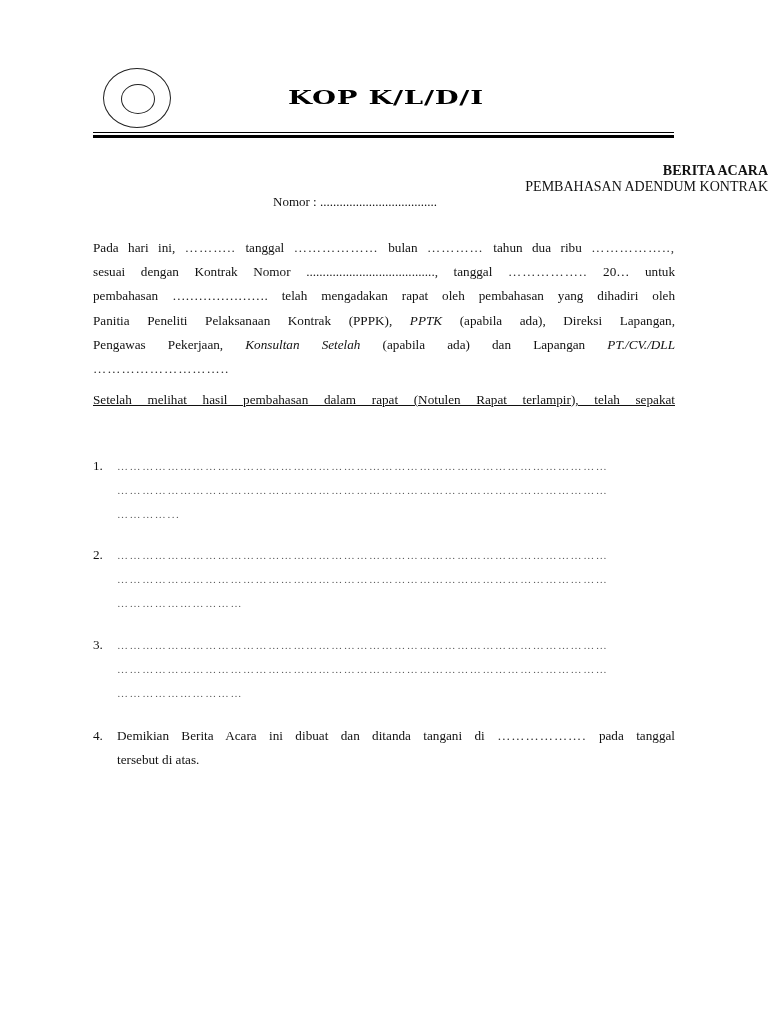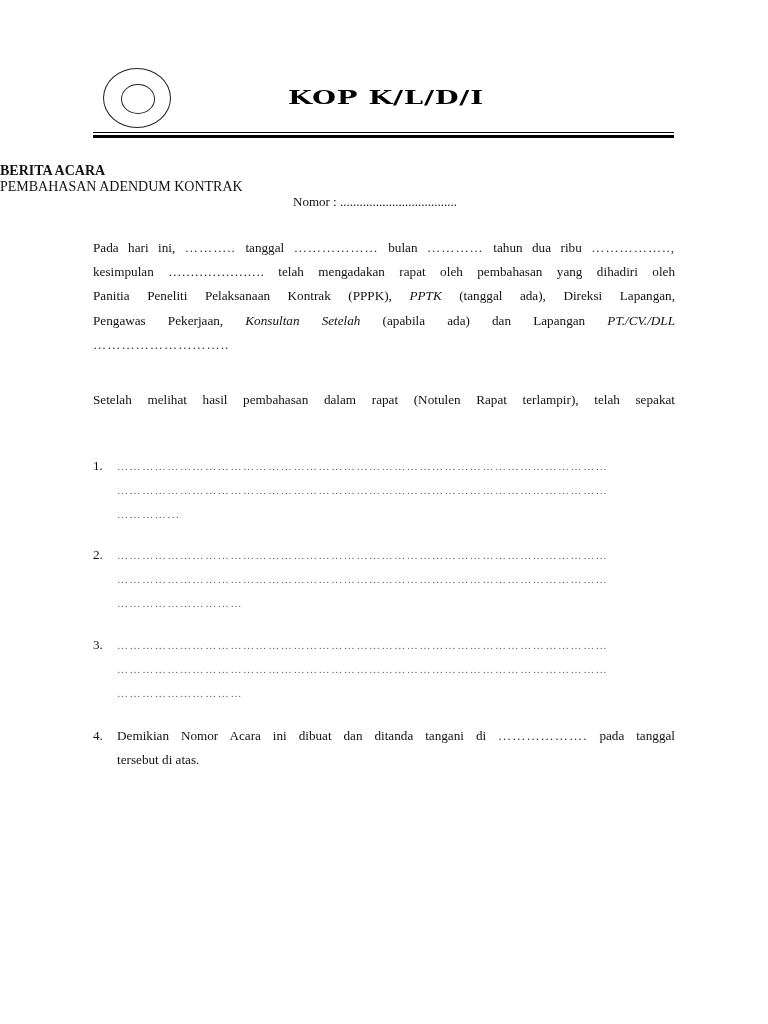--- a/index.html
+++ b/index.html
@@ -27,39 +27,39 @@
       position: absolute; left: 288px; top: 86px;
       font-family: "DejaVu Serif", serif; font-weight: 900;
       font-size: 19px; letter-spacing: 0.5px; transform: scaleX(1.45);
       transform-origin: left center; color: #000;
     }
     .rule { position: absolute; left: 93px; width: 581px; background: #000; }
     .rule-thin { top: 132px; height: 1px; }
     .rule-thick { top: 135px; height: 3px; }
 
     
-    .heading { position: absolute; left: 0; width: 768px; text-align: left; }
+    .heading { position: absolute; left: 0; width: 768px; text-align: right; }
     .h-title { top: 163px; font-weight: bold; font-size: 14px; }
     .h-sub { top: 179px; font-size: 14px; }
-    .h-nomor { top: 194px; font-size: 13px; left: 293px; width: auto; text-align: left; }
+    .h-nomor { top: 194px; font-size: 13px; left: 273px; width: auto; text-align: left; }
 
     
     .para {
       position: absolute; left: 93px; width: 582px;
       font-size: 13.2px; line-height: 24.2px; text-align: justify;
       text-align-last: justify;
     }
     .line { display: block; text-align: justify; text-align-last: justify; }
     .line.left { text-align-last: left; }
     .dots { letter-spacing: 1px; color: #333; }
     .dots-dense { letter-spacing: 0; color: #222; }
     em { font-style: italic; }
 
     .p1 { top: 236px; }
-    .p2 { top: 388px; }
+    .p2 { top: 388px; text-decoration: underline; }
 
     .list-item { position: absolute; left: 93px; width: 582px; font-size: 13.2px; line-height: 24.2px; }
     .list-num { position: absolute; left: 0; top: 0; }
     .list-body { position: absolute; left: 24px; width: 558px; }
     .dot-line {
       display: block; height: 24.2px; overflow: hidden; white-space: nowrap;
       color: #555; letter-spacing: 1.6px; font-size: 11px;
     }
     .li1 { top: 454px; }
     .li2 { top: 543px; }
@@ -89,28 +89,36 @@
       <span>Pada hari ini,</span>
       <span class="dots">………..</span>
       <span>tanggal</span>
       <span class="dots">………………</span>
       <span>bulan</span>
       <span class="dots">…………</span>
       <span>tahun dua ribu</span>
       <span class="dots">……………..,</span>
     </span>
     <span class="line">
-      <span>kesimpulan</span>
+      <span>sesuai dengan Kontrak Nomor</span>
+      <span class="dots-dense">.......................................,</span>
+      <span>tanggal</span>
+      <span class="dots">……………..</span>
+      <span>20…</span>
+      <span>untuk</span>
+    </span>
+    <span class="line">
+      <span>pembahasan</span>
       <span class="dots-dense">………………….</span>
       <span>telah mengadakan rapat oleh pembahasan yang dihadiri oleh</span>
     </span>
     <span class="line">
       <span>Panitia Peneliti Pelaksanaan Kontrak (PPPK),</span>
       <em>PPTK</em>
-      <span>(tanggal ada), Direksi Lapangan,</span>
+      <span>(apabila ada), Direksi Lapangan,</span>
     </span>
     <span class="line">
       <span>Pengawas Pekerjaan,</span>
       <em>Konsultan Setelah</em>
       <span>(apabila ada) dan Lapangan</span>
       <em>PT./CV./DLL</em>
     </span>
     <span class="line left dots">………………………..</span>
   </div>
 
@@ -142,21 +150,21 @@
       <span class="dot-line">………………………………………………………………………………………………………</span>
       <span class="dot-line">………………………………………………………………………………………………………</span>
       <span class="dot-line">…………………………</span>
     </div>
   </div>
 
   <div class="list-item li4">
     <span class="list-num">4.</span>
     <div class="list-body">
       <span class="line">
-        <span>Demikian Nomor Acara ini dibuat dan ditanda tangani di</span>
+        <span>Demikian Berita Acara ini dibuat dan ditanda tangani di</span>
         <span class="dots">……………….</span>
         <span>pada tanggal</span>
       </span>
       <span class="line left">tersebut di atas.</span>
     </div>
   </div>
 
 </div>
 
 </body></html>

